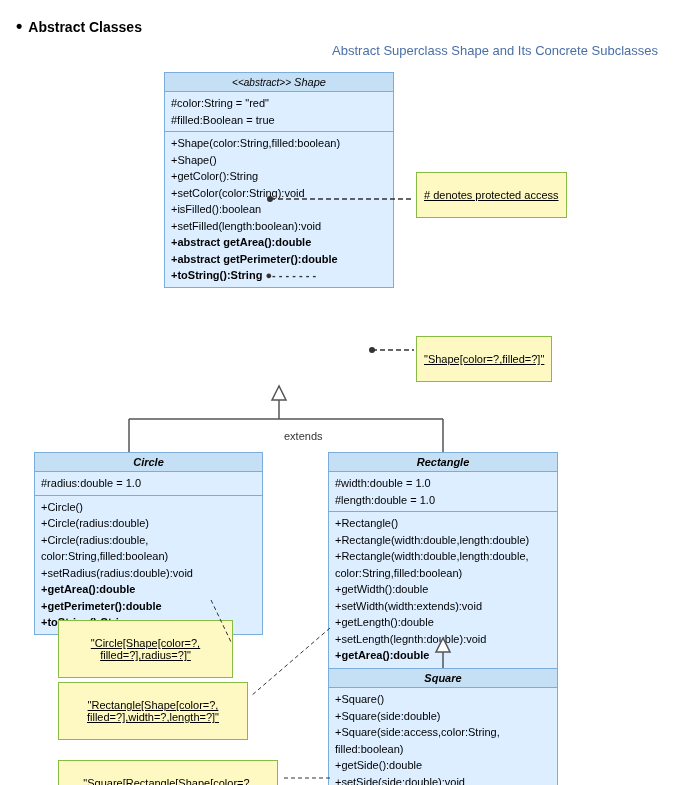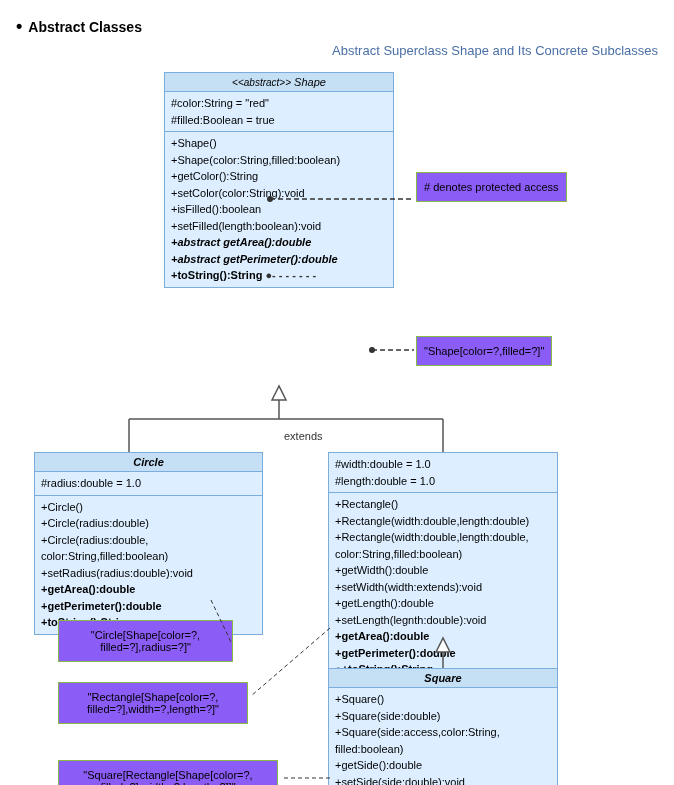--- a/index.html
+++ b/index.html
@@ -50,31 +50,32 @@
     .uml-box .box-section {
       border-bottom: 1.5px solid #7aaddc;
       padding: 3px 6px;
     }
     .uml-box .box-section:last-child {
       border-bottom: none;
     }
     .uml-box .box-section .line {
       line-height: 1.5;
     }
-    .bold-italic { font-weight: bold; font-style: italic; }
+    .bold-italic { font-weight: bold; }
     .bold { font-weight: bold; }
 
     
     .annotation-box {
       border: 1.5px solid #88bb44;
-      background: #8b5cf6;
+      background: #fef9c3;
       position: absolute;
-      padding: 8px 7px;
+      padding: 16px 7px;
       font-size: 11px;
       white-space: nowrap;
+      text-decoration: underline;
     }
 
     
     .diagram-svg {
       position: absolute;
       top: 0; left: 0;
       width: 640px;
       height: 760px;
       pointer-events: none;
     }
@@ -99,22 +100,22 @@
   <div class="uml-box" style="left:148px; top:0px; width:230px;">
     <div class="box-title">
       <span class="stereotype">&lt;&lt;abstract&gt;&gt;</span>
       <em>Shape</em>
     </div>
     <div class="box-section">
       <div class="line">#color:String = "red"</div>
       <div class="line">#filled:Boolean = true</div>
     </div>
     <div class="box-section">
+      <div class="line">+Shape(color:String,filled:boolean)</div>
       <div class="line">+Shape()</div>
-      <div class="line">+Shape(color:String,filled:boolean)</div>
       <div class="line">+getColor():String</div>
       <div class="line">+setColor(color:String):void</div>
       <div class="line">+isFilled():boolean</div>
       <div class="line">+setFilled(length:boolean):void</div>
       <div class="line bold-italic">+abstract getArea():double</div>
       <div class="line bold-italic">+abstract getPerimeter():double</div>
       <div class="line bold">
         <span>+toString():String</span>
         <span style="color:#333"> ●- - - - - - -</span>
       </div>
@@ -149,20 +150,23 @@
       <div class="line bold">+getArea():double</div>
       <div class="line bold">+getPerimeter():double</div>
       <div class="line bold">
         <span>+toString():String</span>
         <span style="color:#333">●</span>
       </div>
     </div>
   </div>
 
   <div class="uml-box" style="left:312px; top:380px; width:230px;">
+    <div class="box-title">
+      <strong>Rectangle</strong>
+    </div>
     <div class="box-section">
       <div class="line">#width:double = 1.0</div>
       <div class="line">#length:double = 1.0</div>
     </div>
     <div class="box-section">
       <div class="line">+Rectangle()</div>
       <div class="line">+Rectangle(width:double,length:double)</div>
       <div class="line">+Rectangle(width:double,length:double,</div>
       <div class="line">   color:String,filled:boolean)</div>
       <div class="line">+getWidth():double</div>

